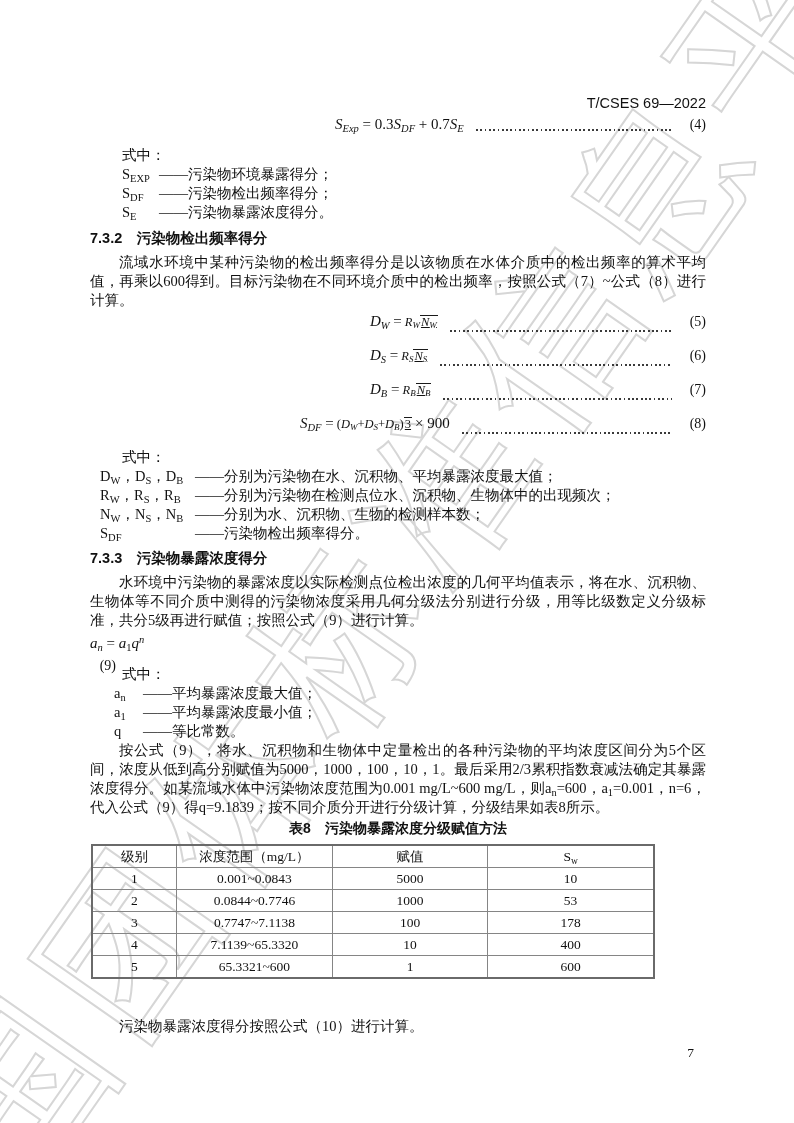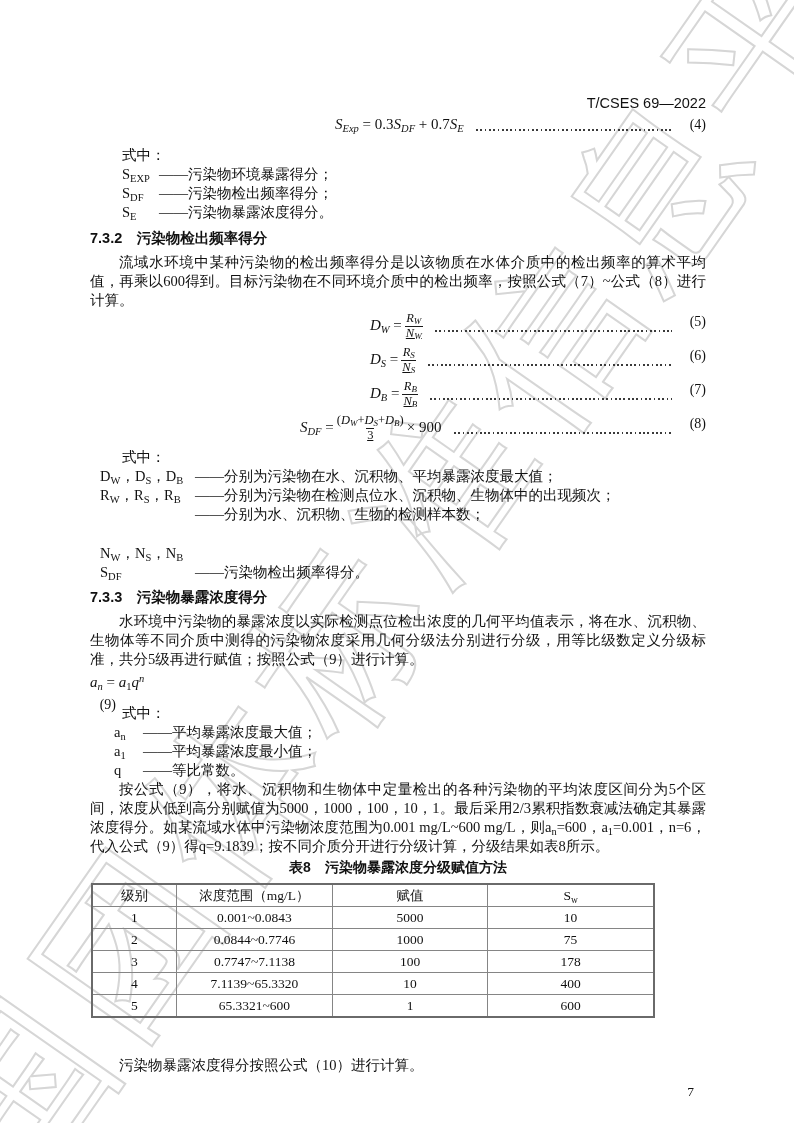--- a/index.html
+++ b/index.html
@@ -15,21 +15,21 @@
   .content{position:relative;z-index:1;margin:0 88px 0 90px;font-size:14.5px;line-height:19px;}
   
   .eq-row{display:flex;font-size:15px;}
   .eq-h26{height:26px;} .eq-h34{height:34px;}
   .eq4{margin-top:3px;} .eq5{margin-top:2px;} .eq9{margin-top:4px;flex-direction:column;}
   .eq-sp{flex-shrink:0;} .sp4{width:245px;} .sp57{width:280px;} .sp8{width:210px;} .sp9{width:288px;}
   .eq-body{white-space:nowrap;}
   .eq-body i{font-style:italic;}
   sub{font-size:10.5px;line-height:0;vertical-align:-3px;}
   sup{font-size:10.5px;line-height:0;vertical-align:5px;}
-  .frac{display:inline-flex;flex-direction:column;align-items:center;vertical-align:middle;
+  .frac{display:inline-flex;flex-direction:row;align-items:center;vertical-align:middle;
         font-size:12.5px;line-height:1.1;margin-left:3px;}
   .frac sub{font-size:9px;vertical-align:-2px;}
   .fden{border-top:1px solid #1a1a1a;padding:0 1px;text-decoration:underline;}
   .eqtail{margin-left:3px;}
   .dots{flex:1;align-self:center;height:2px;margin:3px 8px 0 12px;
         background-image:repeating-linear-gradient(to right,#3a3a3a 0 1.7px,transparent 1.7px 4.3px);}
   .eq-no{width:26px;text-align:right;font-size:14px;flex-shrink:0;}
   
   .where{}
   .where1{margin-top:5px;} .where2{margin-top:0;} .where3{margin-top:5px;}
@@ -141,21 +141,21 @@
       <div class="where-items">
           <div class="where-item">
             <span class="where-sym" style="min-width: 95px;">D<sub>W</sub>，D<sub>S</sub>，D<sub>B</sub></span>
             <span class="where-desc">——分别为污染物在水、沉积物、平均暴露浓度最大值；</span>
           </div>
           <div class="where-item">
             <span class="where-sym" style="min-width: 95px;">R<sub>W</sub>，R<sub>S</sub>，R<sub>B</sub></span>
             <span class="where-desc">——分别为污染物在检测点位水、沉积物、生物体中的出现频次；</span>
           </div>
           <div class="where-item">
-            <span class="where-sym" style="min-width: 95px; margin-top: 39px;">N<sub>W</sub>，N<sub>S</sub>，N<sub>B</sub></span>
+            <span class="where-sym" style="min-width: 95px;">N<sub>W</sub>，N<sub>S</sub>，N<sub>B</sub></span>
             <span class="where-desc">——分别为水、沉积物、生物的检测样本数；</span>
           </div>
           <div class="where-item">
             <span class="where-sym" style="min-width: 95px;">S<sub>DF</sub></span>
             <span class="where-desc">——污染物检出频率得分。</span>
           </div>
         </div>
     </div>
 
     <h3 class="sec-heading h733">7.3.3　污染物暴露浓度得分</h3>
@@ -208,21 +208,21 @@
           <tr>
             <td>1</td>
             <td>0.001~0.0843</td>
             <td>5000</td>
             <td>10</td>
           </tr>
           <tr>
             <td>2</td>
             <td>0.0844~0.7746</td>
             <td>1000</td>
-            <td>75</td>
+            <td>53</td>
           </tr>
           <tr>
             <td>3</td>
             <td>0.7747~7.1138</td>
             <td>100</td>
             <td>178</td>
           </tr>
           <tr>
             <td>4</td>
             <td>7.1139~65.3320</td>

